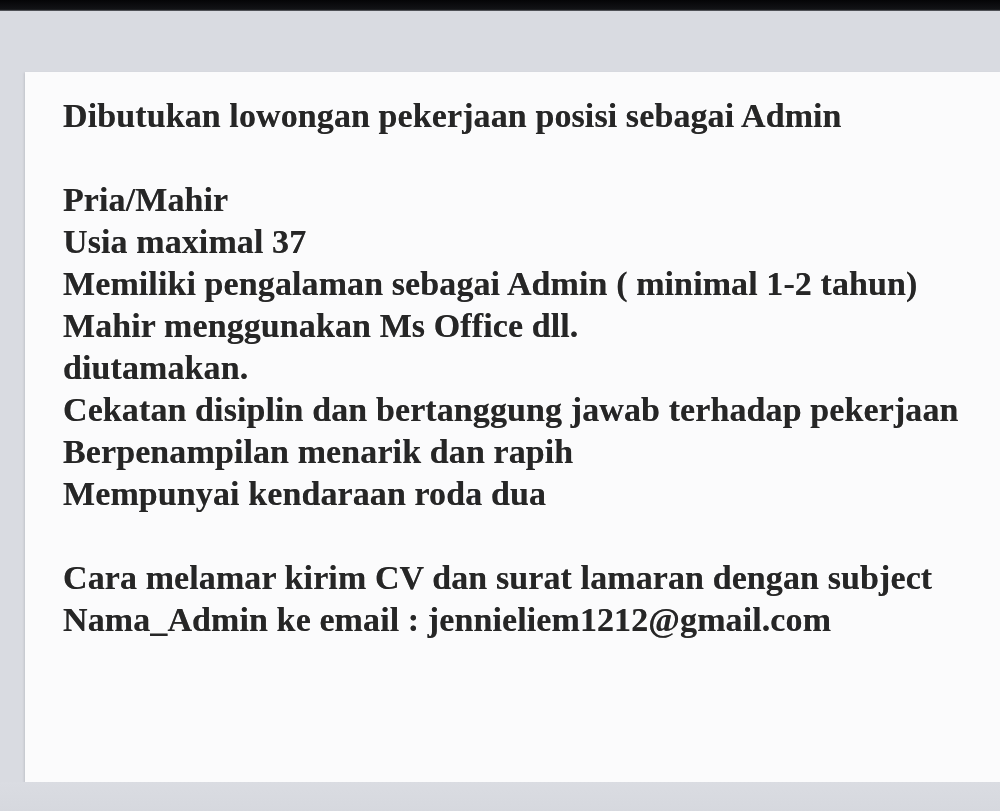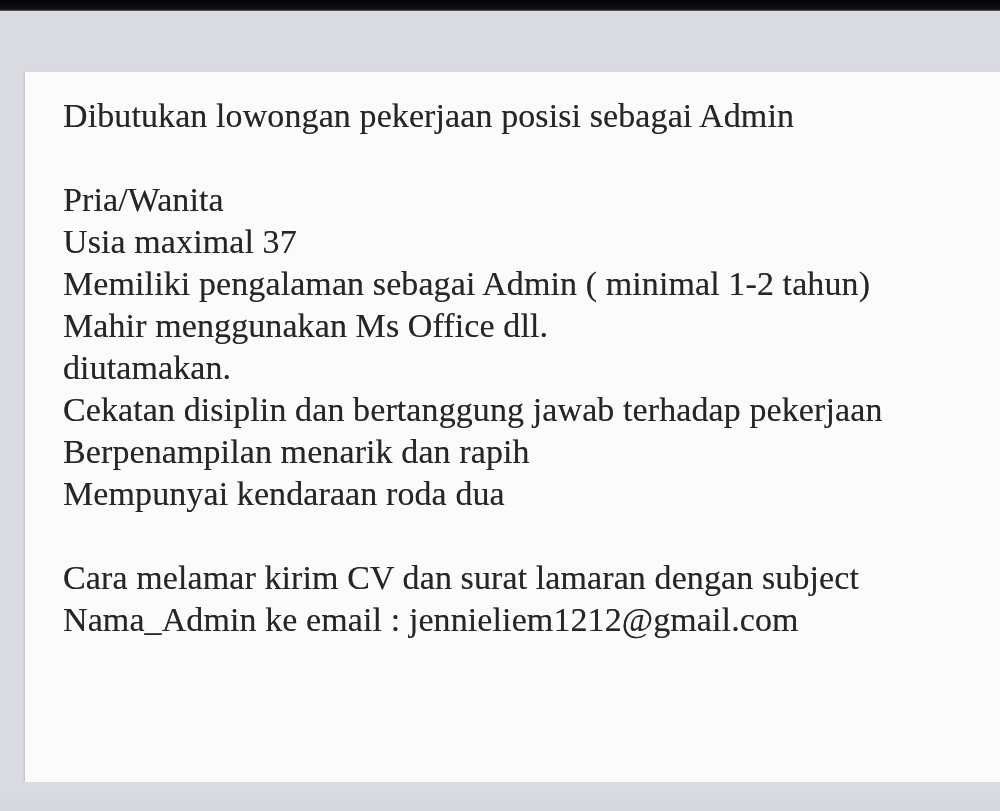--- a/index.html
+++ b/index.html
@@ -37,20 +37,21 @@
     width: 975px;
     height: 710px;
     background: #fbfbfc;
     box-sizing: border-box;
     padding: 23px 6px 0 38px;
     box-shadow: -1px 1px 2px rgba(120,122,130,0.25);
   }
   .paragraph {
     margin: 0 0 42px 0;
     padding: 0;
+    font-weight: bold;
   }
   .line {
     font-size: 34px;
     line-height: 42px;
     color: #262626;
     letter-spacing: 0.1px;
     white-space: nowrap;
     text-shadow: 0 0 0.6px rgba(40,40,40,0.55);
   }
 </style>
@@ -59,21 +60,21 @@
 
 <div class="top-bar"></div>
 
 <div class="paper">
 
   <div class="paragraph">
     <div class="line">Dibutukan lowongan pekerjaan posisi sebagai Admin</div>
   </div>
 
   <div class="paragraph">
-    <div class="line">Pria/Wanita</div>
+    <div class="line">Pria/Mahir</div>
     <div class="line">Usia maximal 37</div>
     <div class="line">Memiliki pengalaman sebagai Admin ( minimal 1-2 tahun)</div>
     <div class="line">Mahir menggunakan Ms Office dll.</div>
     <div class="line">diutamakan.</div>
     <div class="line">Cekatan disiplin dan bertanggung jawab terhadap pekerjaan</div>
     <div class="line">Berpenampilan menarik dan rapih</div>
     <div class="line">Mempunyai kendaraan roda dua</div>
   </div>
 
 

